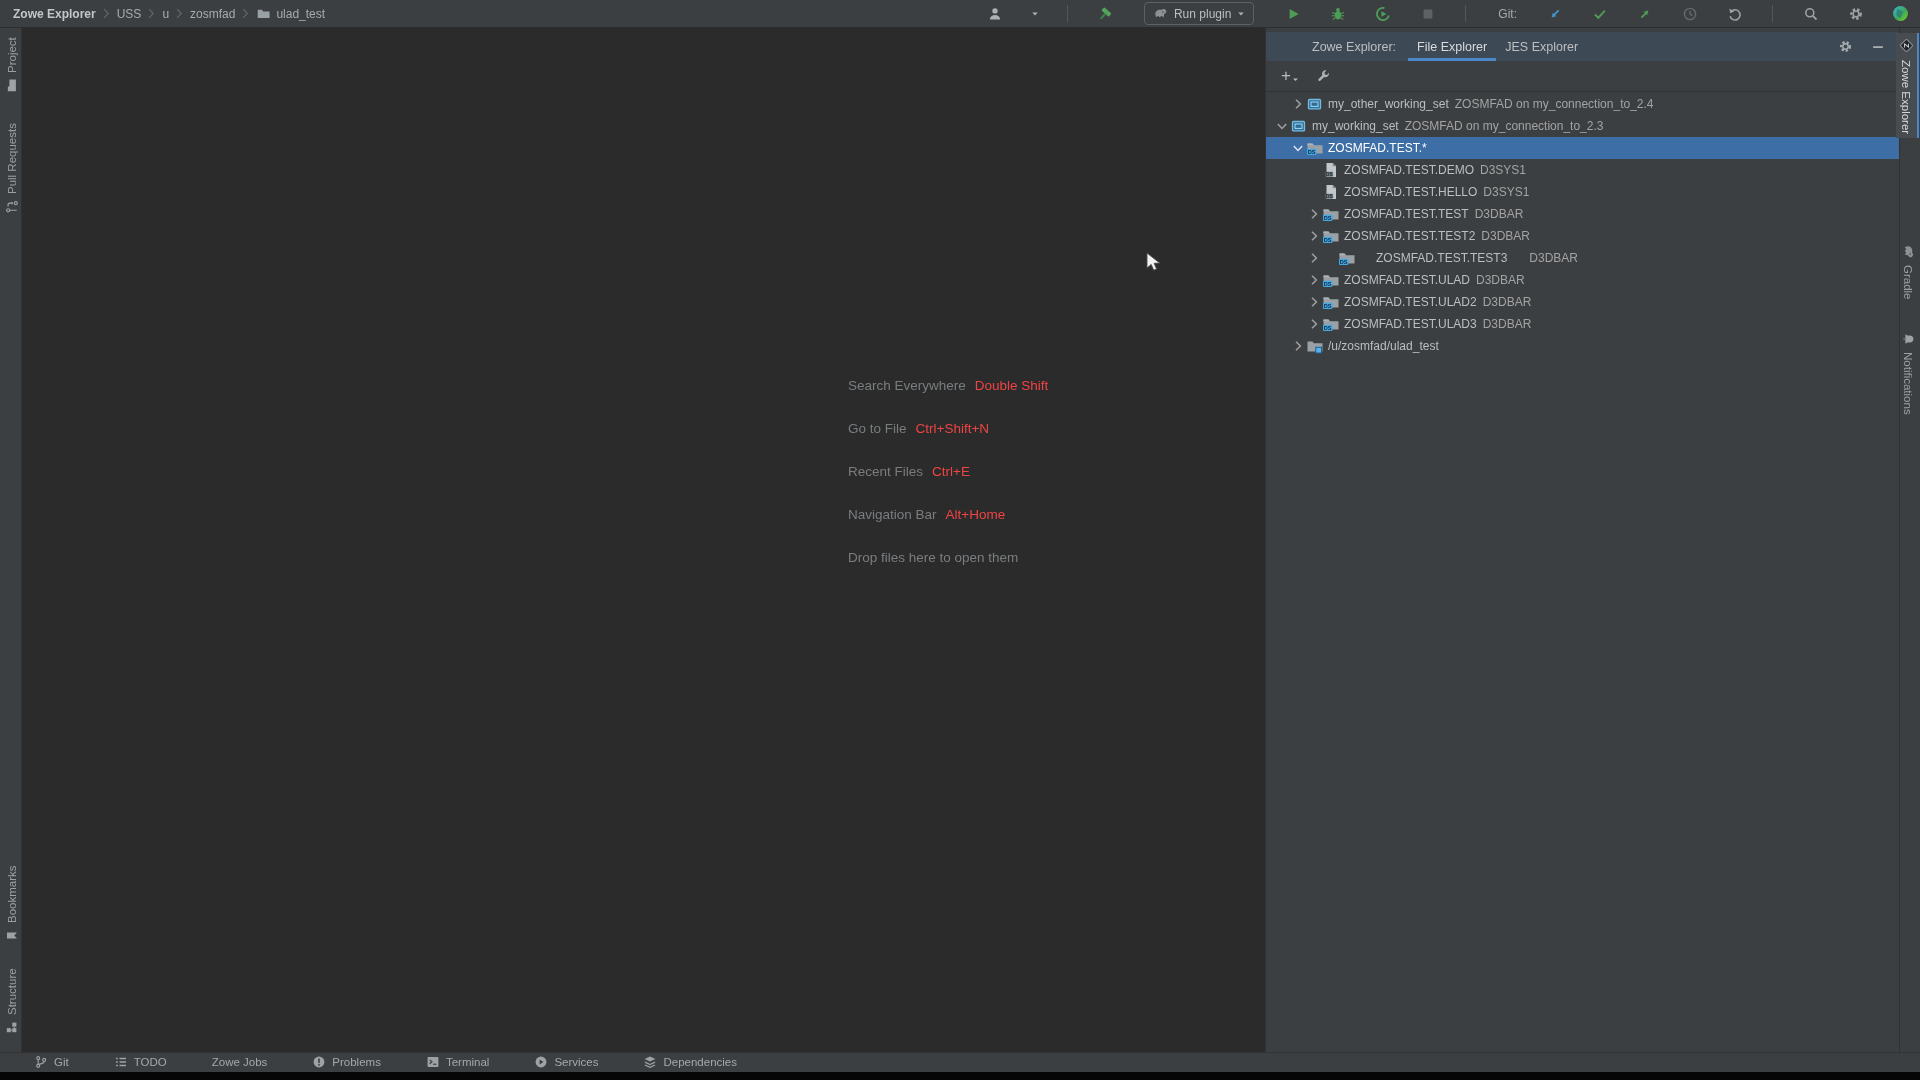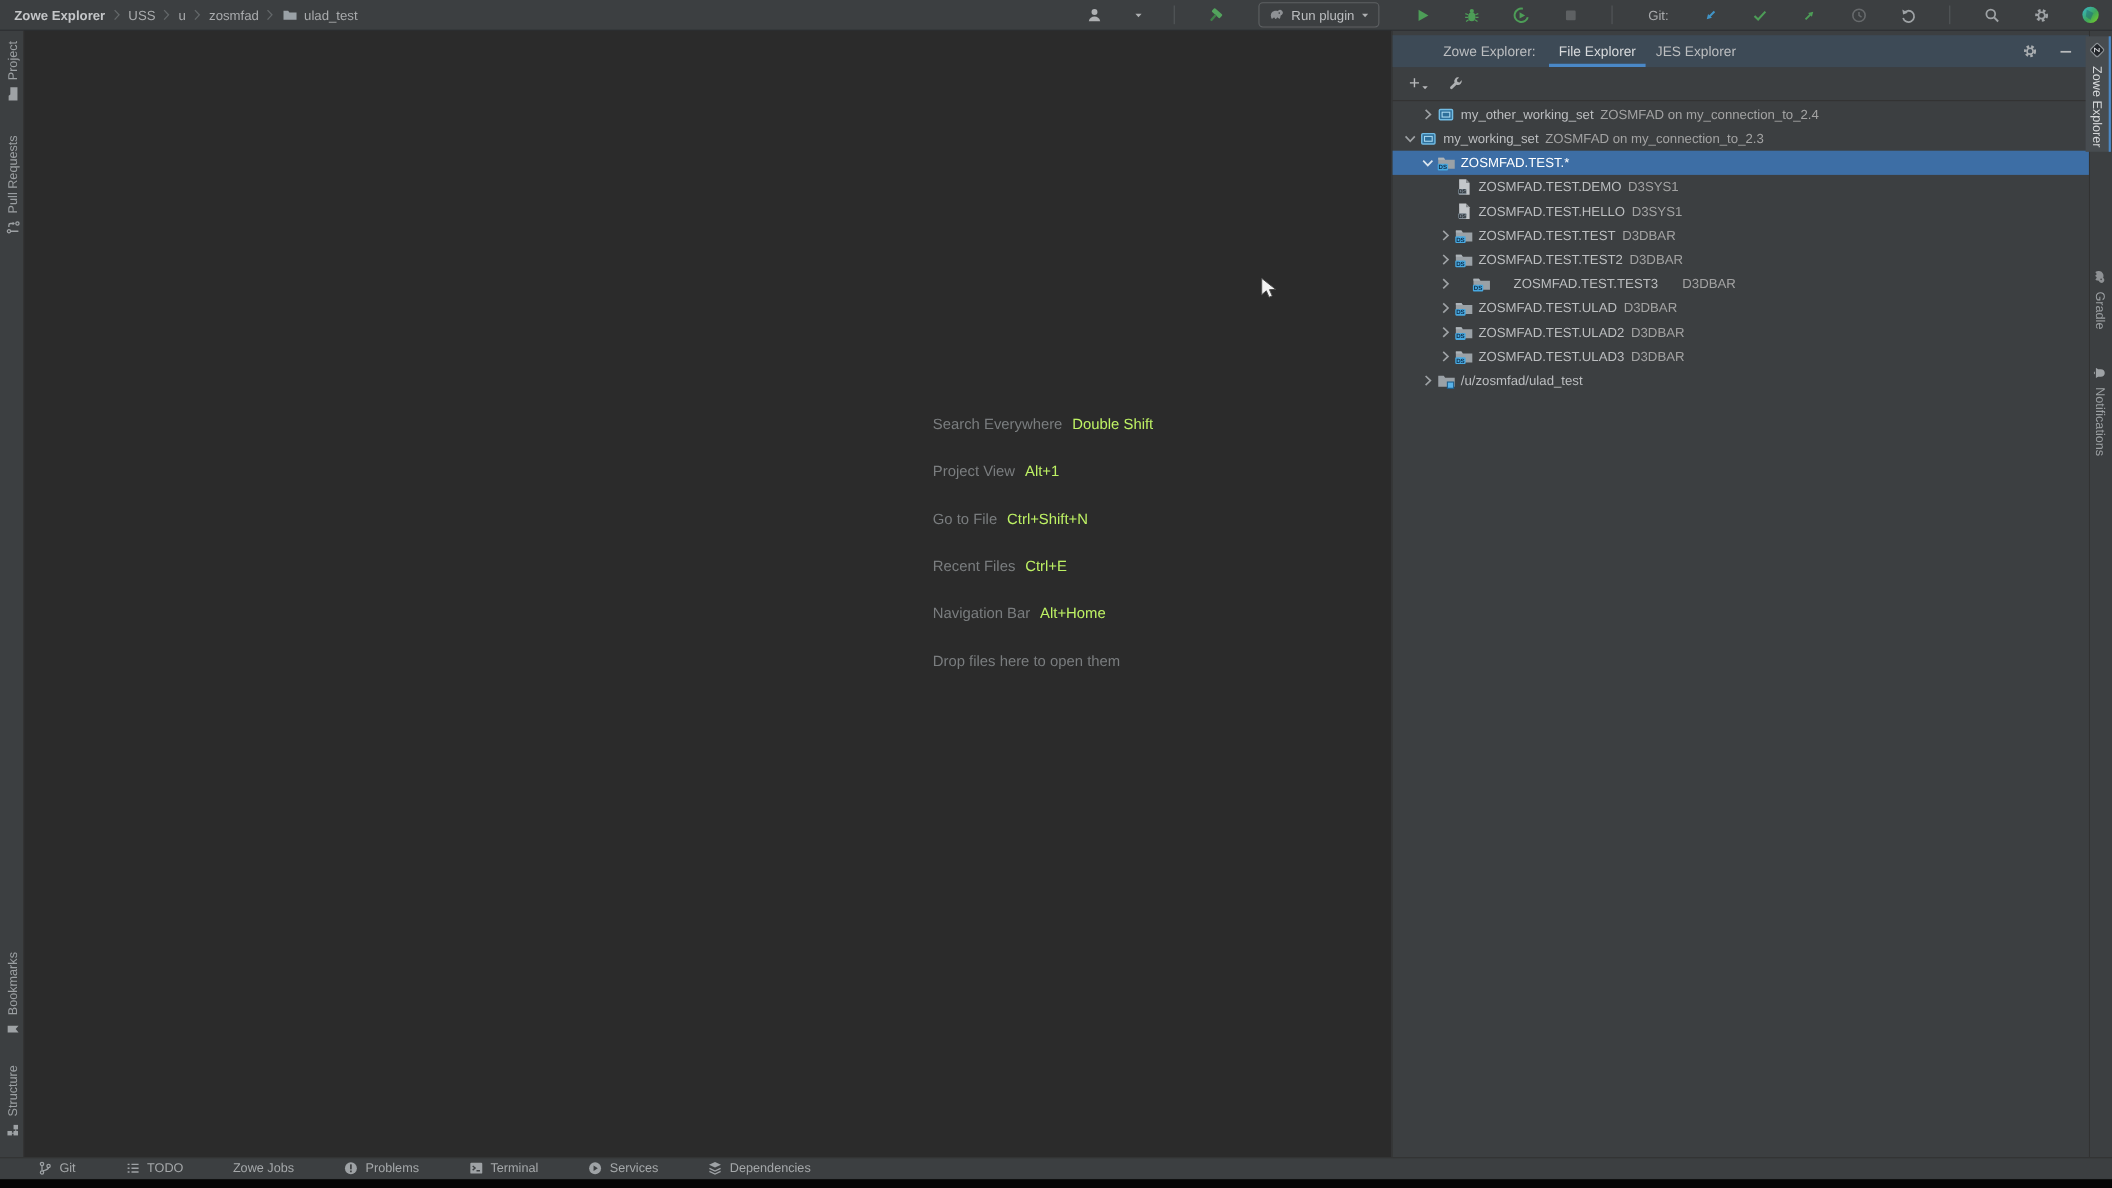--- a/index.html
+++ b/index.html
@@ -27,21 +27,21 @@
                font-size:11.5px;color:#9ca0a3;white-space:nowrap;padding:0 4px;cursor:default;}
   .stripe-item .sicon{display:flex;align-items:center;}
   .stripe-item.rot-left{transform-origin:0 0;transform:rotate(-90deg);left:1px;}
   .stripe-item.rot-right{transform-origin:0 0;transform:rotate(90deg);left:1919px;}
   .stripe-item.active{background:#474c50;color:#d6d8da;border-top:2px solid #4a88c7;}
   
   #editor{position:absolute;left:22px;top:28px;width:1243px;height:1024px;background:#2b2b2b;}
   #shortcuts{position:absolute;left:826px;top:336px;font-size:13.5px;}
   .sc-row{height:43px;display:flex;align-items:center;gap:9px;white-space:nowrap;}
   .sc-label{color:#7a7d7f;}
-  .sc-key{color:#bef264;}
+  .sc-key{color:#ef4444;}
   #cursor{position:absolute;left:1146px;top:252px;pointer-events:none;}
   
   #zowe-panel{position:absolute;left:1265px;top:28px;width:634px;height:1024px;background:#3c3f41;border-left:1px solid #323232;box-sizing:border-box;}
   #panel-header{position:absolute;left:0;top:4px;right:0;height:29px;background:#3d4a56;
                 display:flex;align-items:center;font-size:12.5px;color:#bcbec0;padding-left:36px;}
   #panel-title{padding:0 12px 0 10px;cursor:default;}
   .ptab{height:29px;display:flex;align-items:center;padding:0 9px;box-sizing:border-box;cursor:default;}
   .ptab.active{box-shadow:inset 0 -3px 0 #4a88c7;color:#d8dadc;}
   #panel-actions{margin-left:auto;display:flex;align-items:center;gap:18px;padding-right:14px;}
   #panel-toolbar{position:absolute;left:0;top:33px;right:0;height:31px;display:flex;align-items:center;
@@ -227,24 +227,20 @@
 
   <div id="right-stripe"></div>
 
   <div id="editor">
     <div id="shortcuts">
         <div class="sc-row">
           <span class="sc-label">Search Everywhere</span>
           <span class="sc-key">Double Shift</span>
         </div>
         <div class="sc-row">
-          <span class="sc-label">Project View</span>
-          <span class="sc-key">Alt+1</span>
-        </div>
-        <div class="sc-row">
           <span class="sc-label">Go to File</span>
           <span class="sc-key">Ctrl+Shift+N</span>
         </div>
         <div class="sc-row">
           <span class="sc-label">Recent Files</span>
           <span class="sc-key">Ctrl+E</span>
         </div>
         <div class="sc-row">
           <span class="sc-label">Navigation Bar</span>
           <span class="sc-key">Alt+Home</span>

